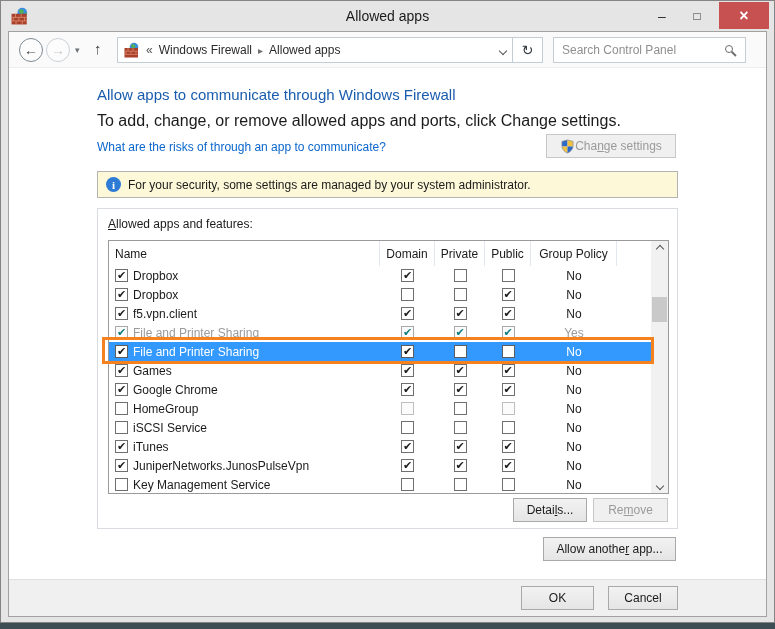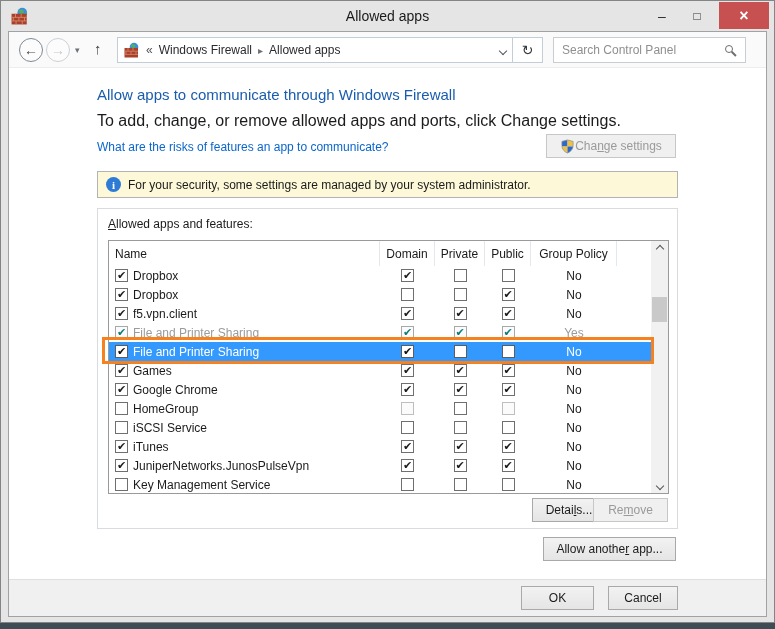--- a/index.html
+++ b/index.html
@@ -110,21 +110,21 @@
   .sbar { position:absolute; right:0; top:0; width:17px; height:100%; background:#F1F1F1; }
   .sbtn { position:absolute; left:0; width:17px; height:15px; display:flex;
           align-items:center; justify-content:center; }
   .sbtn.up { top:0; } .sbtn.down { bottom:0; }
   .sthumb { position:absolute; left:1px; top:56px; width:15px; height:25px; background:#C9C9C9; }
 
   
   .annot { position:absolute; left:4px; top:128px; width:552px; height:27px;
            border:3px solid #F5821F; pointer-events:none; }
 
-  .details-btn { position:absolute; left:434px; top:289px; width:74px; height:24px; }
+  .details-btn { position:absolute; left:415px; top:289px; width:74px; height:24px; }
   .remove-btn  { position:absolute; left:495px; top:289px; width:75px; height:24px; }
   .allow-btn   { position:absolute; left:534px; top:505px; width:133px; height:24px; }
 
   
   .footer { position:absolute; left:0; bottom:0; width:100%; height:37px;
             background:#F0F0F0; border-top:1px solid #DFDFDF; }
   .ok-btn     { position:absolute; left:512px; top:6px; width:73px; height:24px; }
   .cancel-btn { position:absolute; left:599px; top:6px; width:70px; height:24px; }
 </style>
 </head>
@@ -190,21 +190,21 @@
         <div class="refresh-box">↻</div>
 
         <div class="search-field">
           <input type="text" placeholder="Search Control Panel" style="">
           <span class="mag"></span>
         </div>
       </div>
 
       <div class="page-title" style="color: rgb(26, 92, 173);">Allow apps to communicate through Windows Firewall</div>
       <div class="page-sub">To add, change, or remove allowed apps and ports, click Change settings.</div>
-      <div class="risks-link" style="color: rgb(10, 102, 204);">What are the risks of features an app to communicate?</div>
+      <div class="risks-link" style="color: rgb(10, 102, 204);">What are the risks of through an app to communicate?</div>
 
       <div class="btn disabled chg-btn">
         <svg class="shield" viewBox="0 0 16 16">
           <defs>
               <clipPath id="shp">
                 <path d="M8 1 L14 2.6 V7 C14 11 11.3 13.6 8 15 C4.7 13.6 2 11 2 7 V2.6 Z"></path>
               </clipPath>
             </defs>
           <g clip-path="url(#shp)">
             <rect x="0" y="0" width="8" height="8" fill="#2C69C8"></rect>

